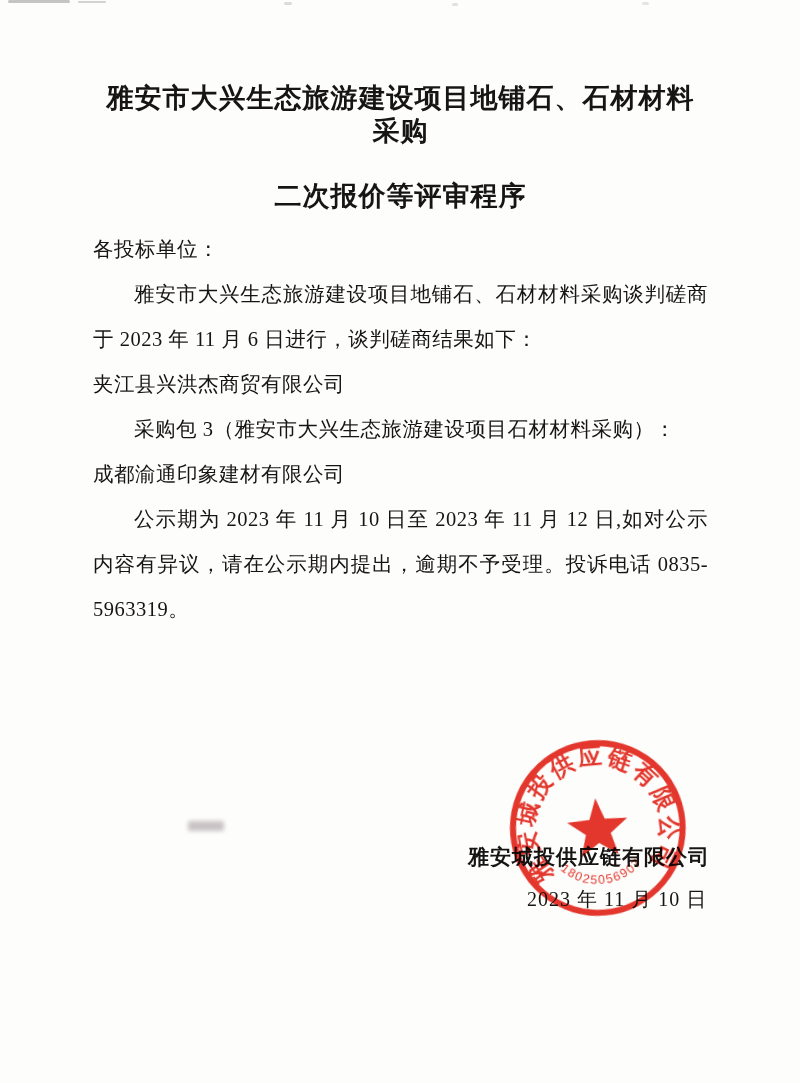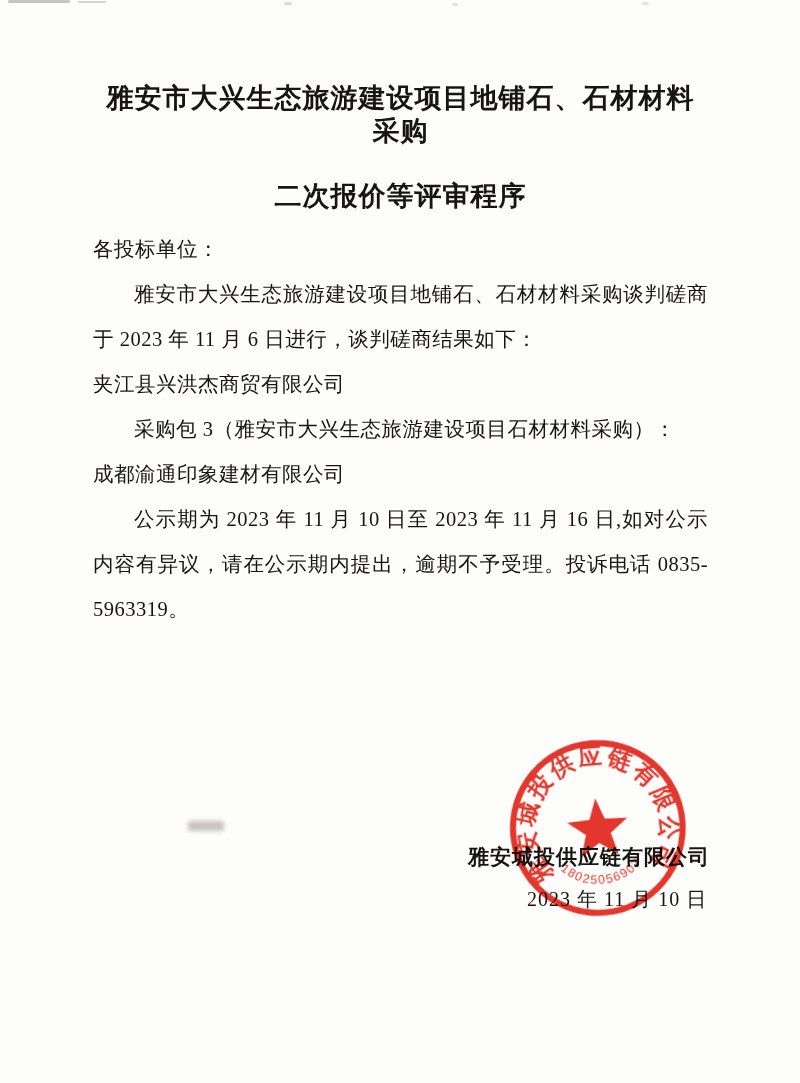--- a/index.html
+++ b/index.html
@@ -89,21 +89,21 @@
       <div class="title-line">雅安市大兴生态旅游建设项目地铺石、石材材料采购</div>
       <div class="title-line">二次报价等评审程序</div>
     </div>
 
     <div class="body-text">
       <p class="flush">各投标单位：</p>
       <p class="para">雅安市大兴生态旅游建设项目地铺石、石材材料采购谈判磋商于 2023 年 11 月 6 日进行，谈判磋商结果如下：</p>
       <p class="flush bold">夹江县兴洪杰商贸有限公司</p>
       <p class="para">采购包 3（雅安市大兴生态旅游建设项目石材材料采购）：</p>
       <p class="flush bold">成都渝通印象建材有限公司</p>
-      <p class="para">公示期为 2023 年 11 月 10 日至 2023 年 11 月 16 日,如对公示内容有异议，请在公示期内提出，逾期不予受理。投诉电话 0835-5963319。</p>
+      <p class="para">公示期为 2023 年 11 月 10 日至 2023 年 11 月 12 日,如对公示内容有异议，请在公示期内提出，逾期不予受理。投诉电话 0835-5963319。</p>
     </div>
   </div>
 
   <svg class="stamp" width="182" height="186" viewBox="0 0 178 182" aria-hidden="true">
     <defs>
       <path id="arcTop" d="M 45.2 132.8 A 62 62 0 1 1 132.8 132.8" fill="none"></path>
       <path id="arcBottom" d="M 41.4 116.5 A 55 55 0 0 0 136.6 116.5" fill="none"></path>
     </defs>
     <circle cx="89" cy="89" r="83" fill="none" stroke-width="6" stroke="#e3271d"></circle>
     <polygon points="89,60 96.5,80.6 118.5,81.4 101.2,95 107.2,116.1 89,103.8 70.8,116.1 76.8,95 59.5,81.4 81.5,80.6" fill="#e3271d"></polygon>

